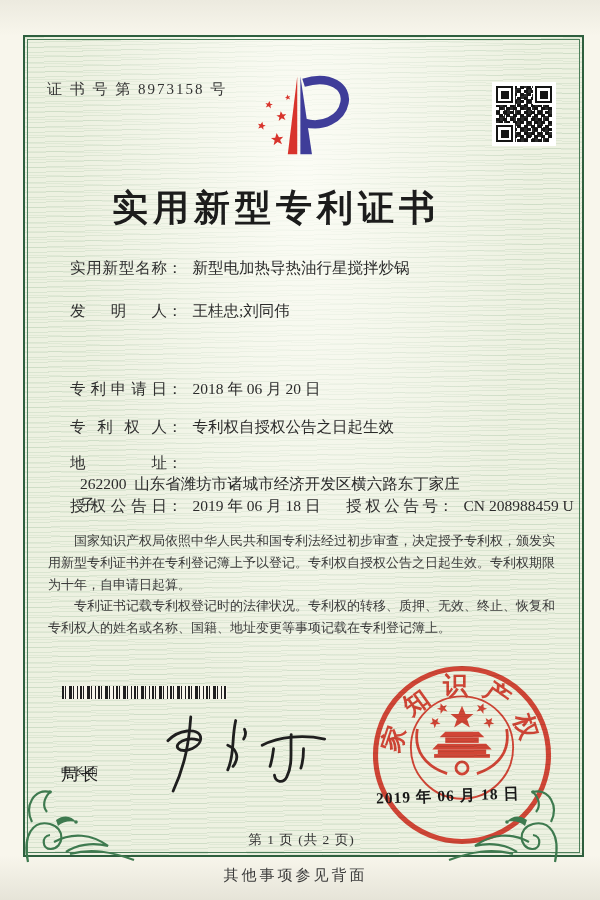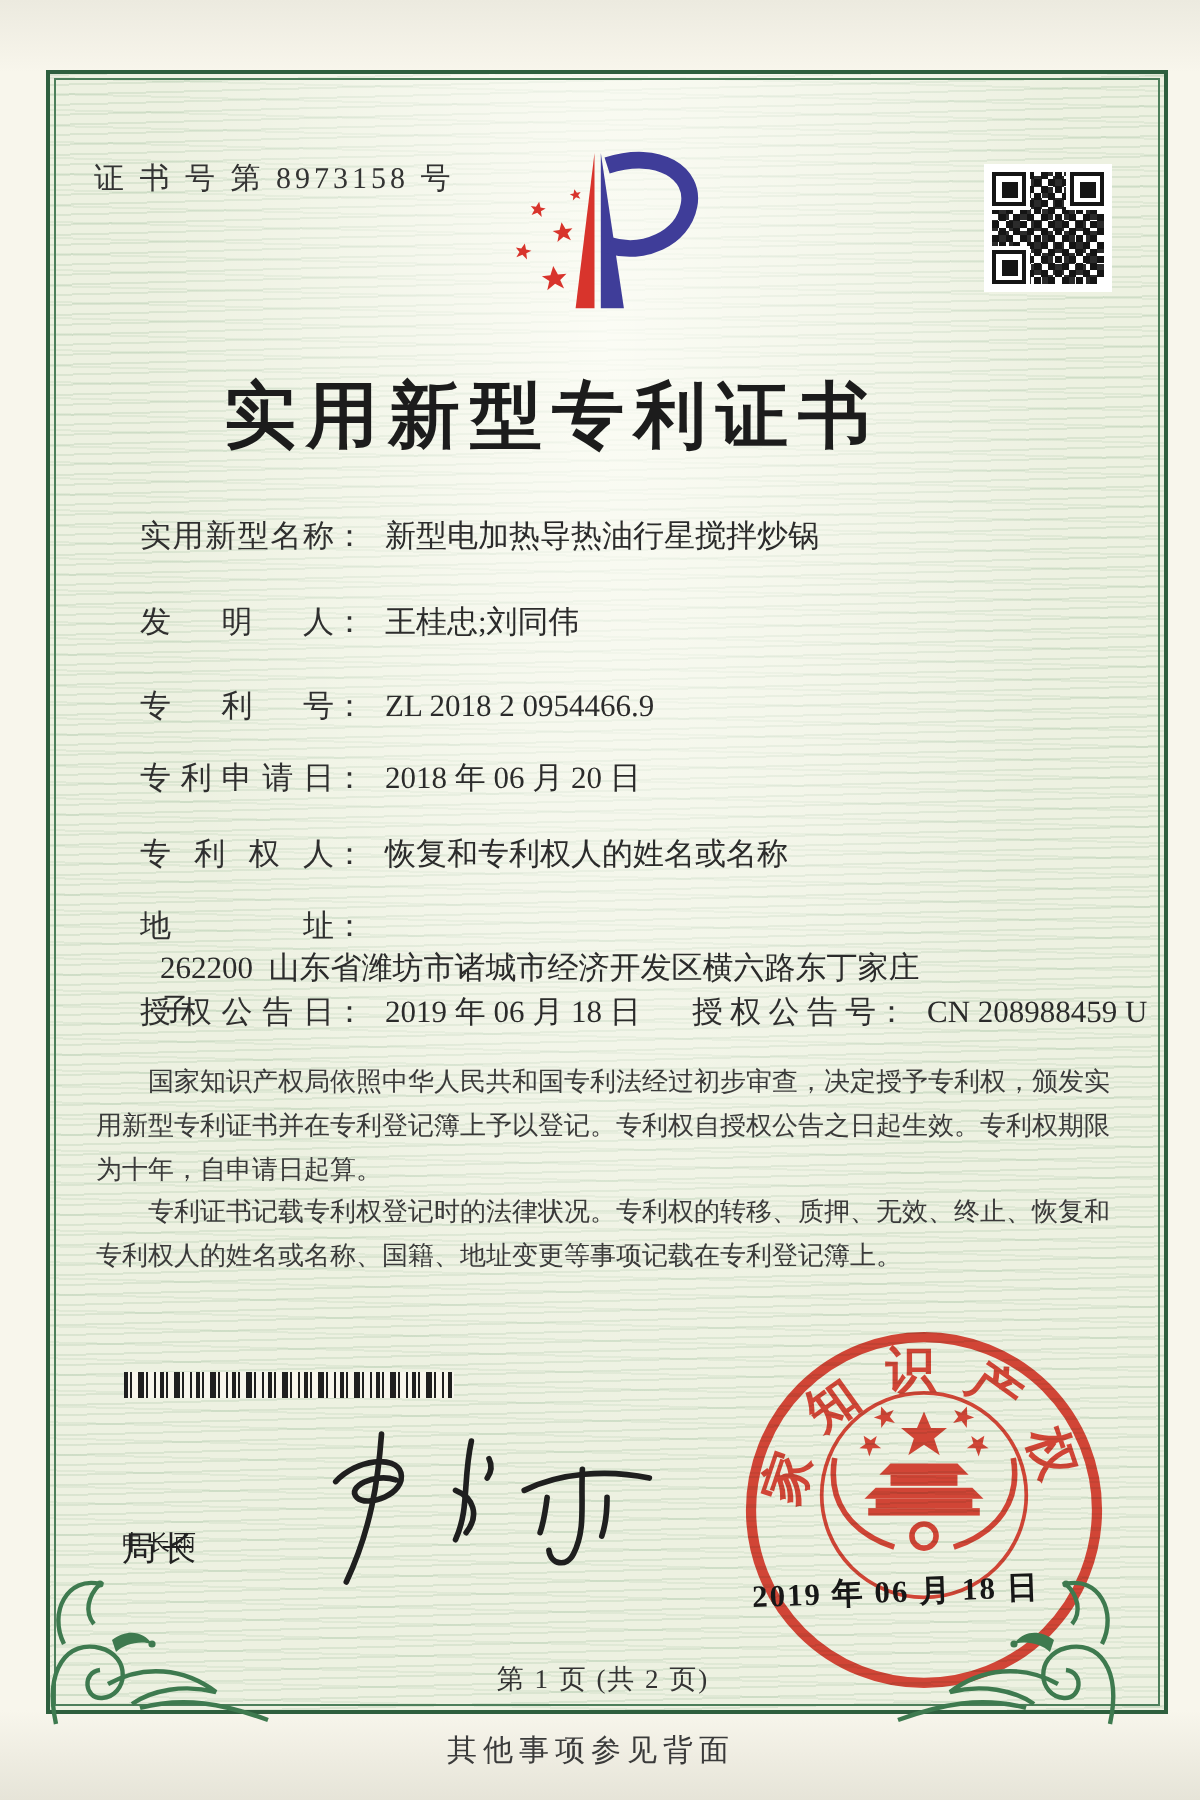--- a/index.html
+++ b/index.html
@@ -85,28 +85,25 @@
   </div>
 
   <div class="title">实用新型专利证书</div>
 
   <div class="frow" style="top:258px">
     <span class="flabel">实用新型名称</span><span class="fcolon">：</span><span class="fval">新型电加热导热油行星搅拌炒锅</span>
   </div>
   <div class="frow" style="top:301px">
     <span class="flabel">发明人</span><span class="fcolon">：</span><span class="fval">王桂忠;刘同伟</span>
   </div>
-  <div class="frow" style="top:343px">
-    <span class="flabel">专利号</span><span class="fcolon">：</span><span class="fval">ZL 2018 2 0954466.9</span>
-  </div>
   <div class="frow" style="top:379px">
     <span class="flabel">专利申请日</span><span class="fcolon">：</span><span class="fval">2018 年 06 月 20 日</span>
   </div>
   <div class="frow" style="top:417px">
-    <span class="flabel">专利权人</span><span class="fcolon">：</span><span class="fval">恢复和专利权人的姓名或名称</span>
+    <span class="flabel">专利权人</span><span class="fcolon">：</span><span class="fval">专利权自授权公告之日起生效</span>
   </div>
   <div class="frow" style="top:453px">
     <span class="flabel">地址</span><span class="fcolon">：</span><span class="fval fval-addr">262200  山东省潍坊市诸城市经济开发区横六路东丁家庄子</span>
   </div>
   <div class="frow" style="top:496px">
     <span class="flabel">授权公告日</span><span class="fcolon">：</span><span class="fval">2019 年 06 月 18 日</span>
     <span class="pair2">
       <span class="flabel">授权公告号</span><span class="fcolon">：</span><span class="fval">CN 208988459 U</span>
     </span>
   </div>

